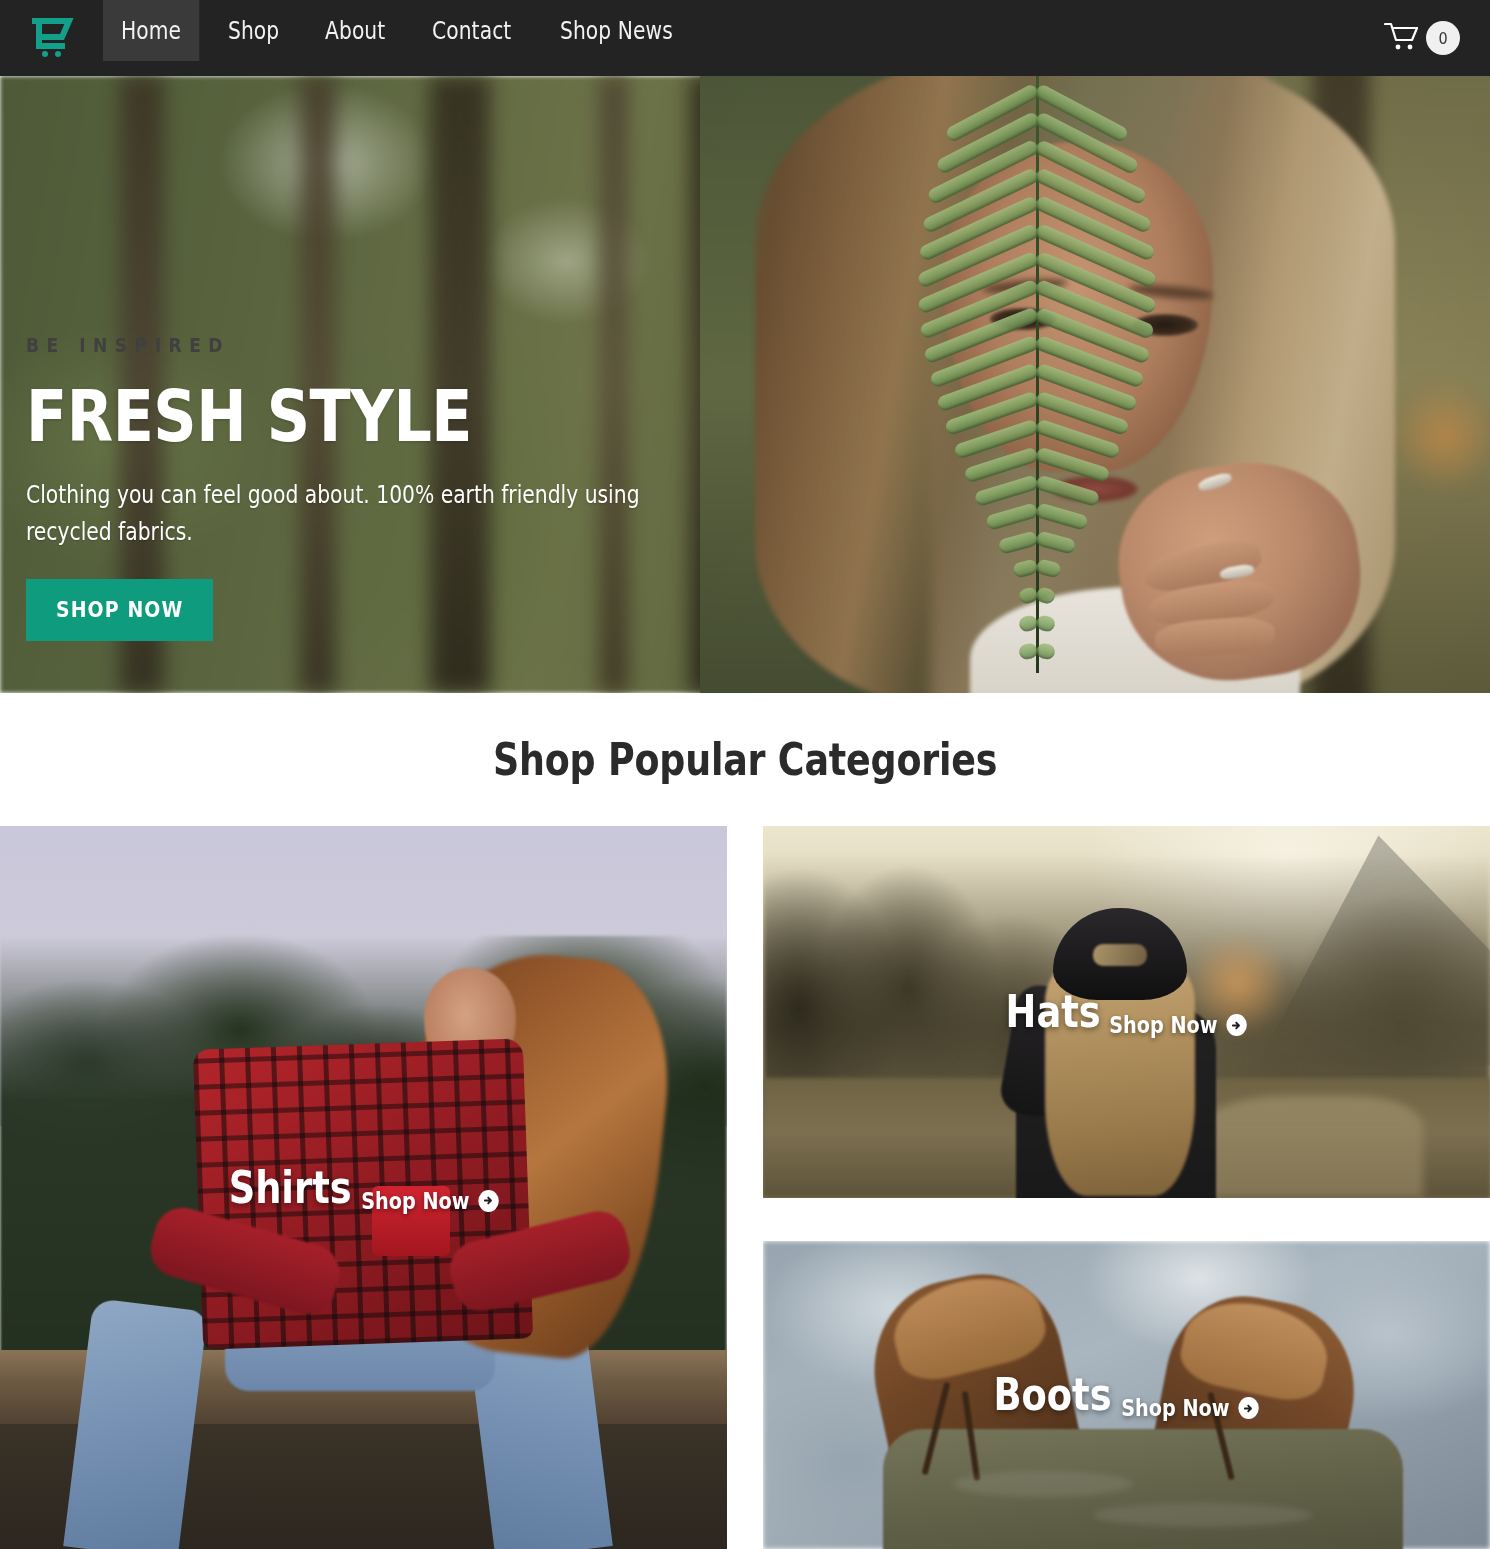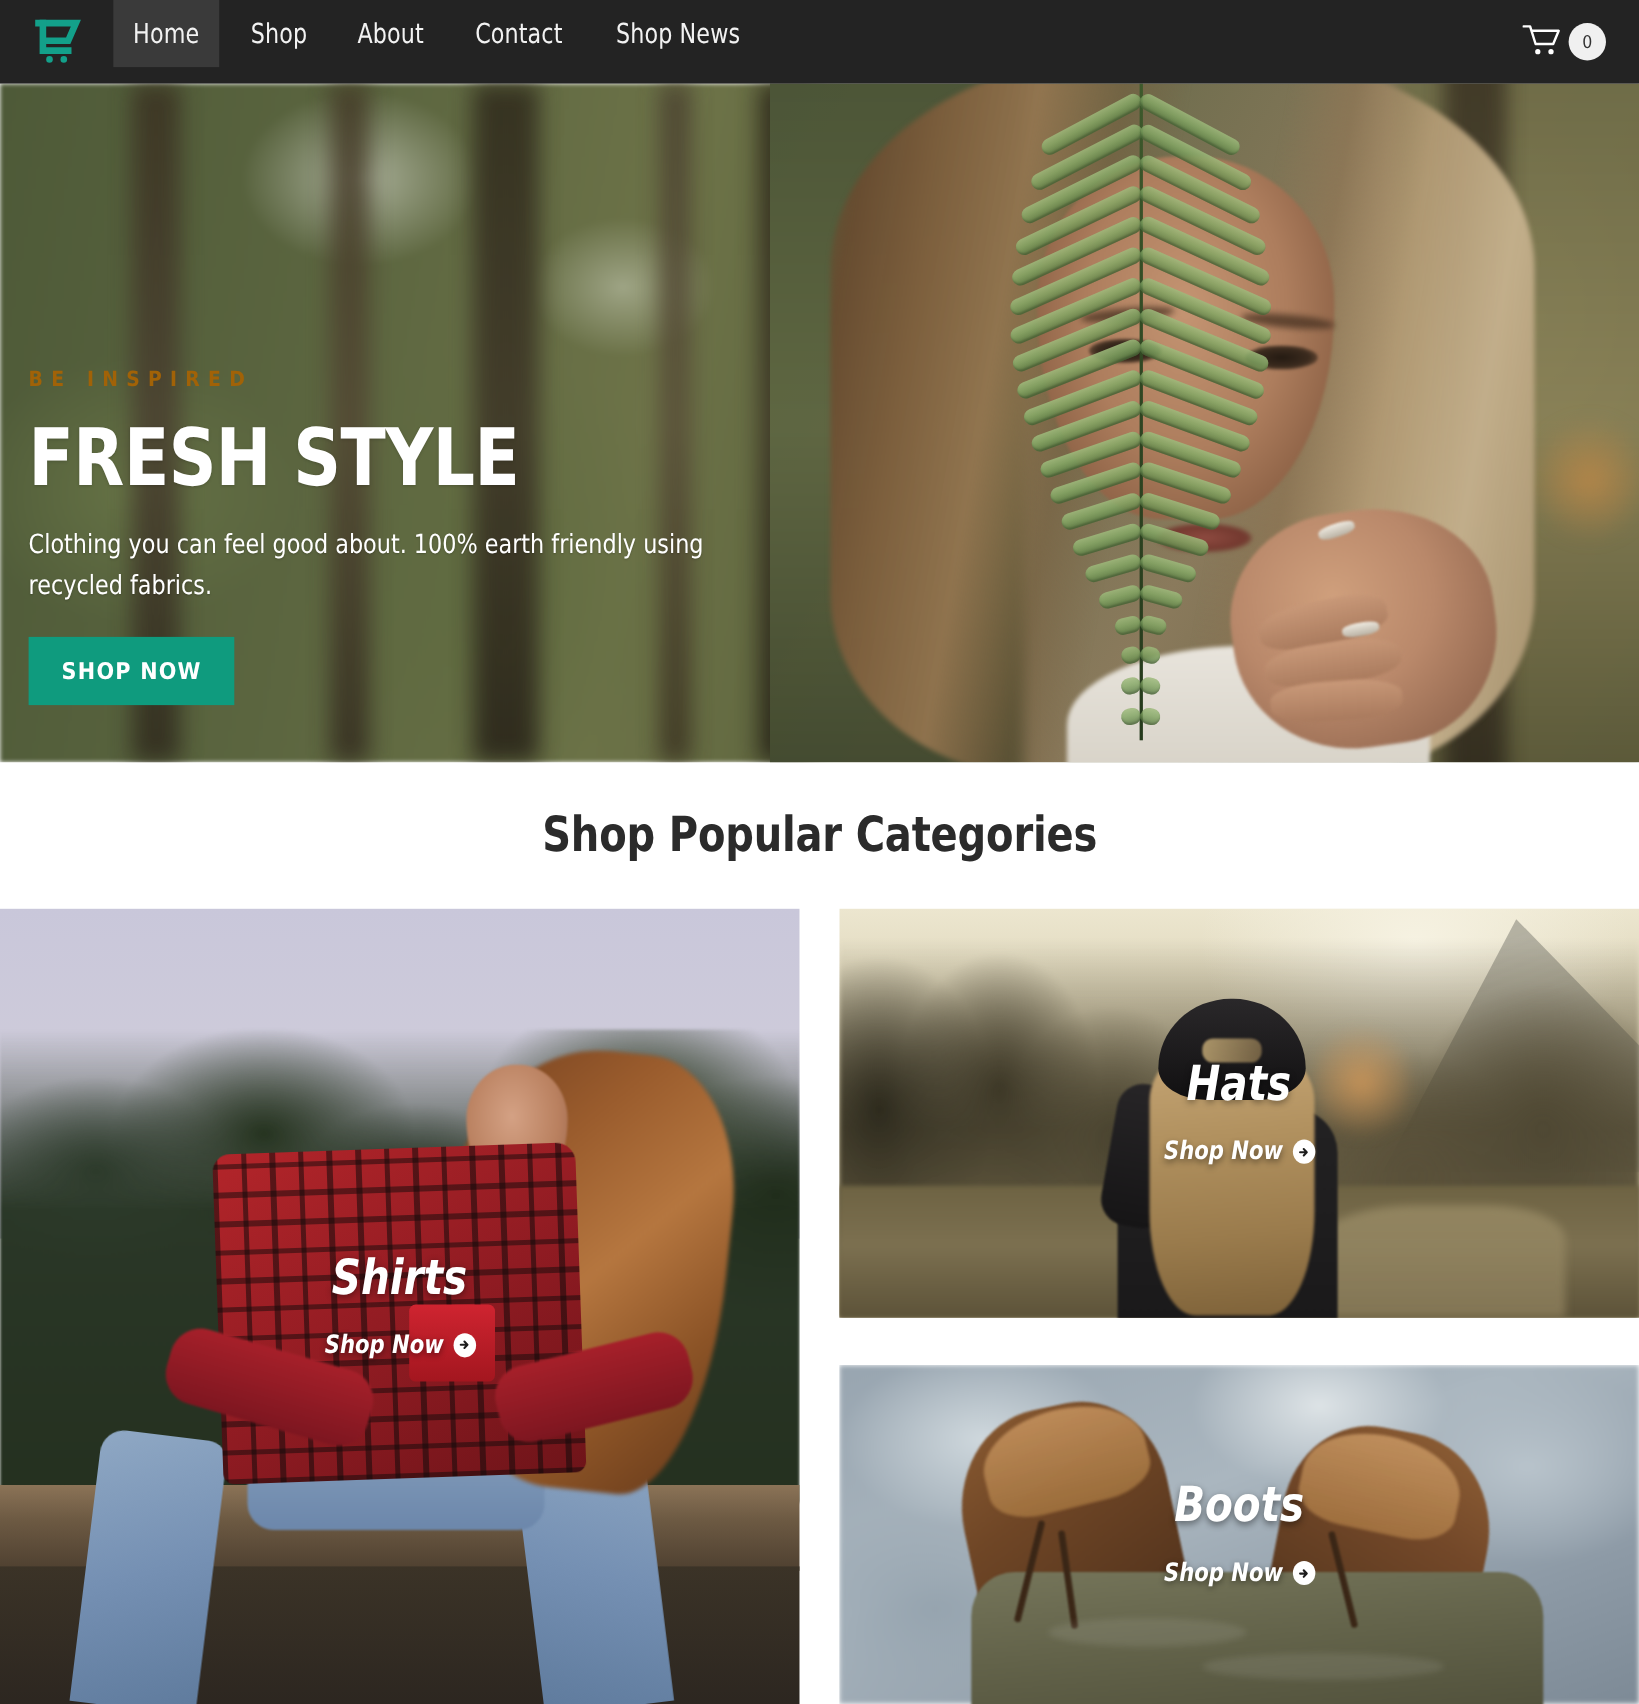--- a/index.html
+++ b/index.html
@@ -185,21 +185,21 @@
     background:linear-gradient(180deg,#9fbc7d 0%,#84a765 45%,#5d7f46 100%);
     box-shadow:inset 0 -2px 2px rgba(40,60,30,.45);}
   .pinna.l{right:50%;transform-origin:right center;}
   .pinna.r{left:50%;transform-origin:left center;}
 
   
   .hero-copy{
     position:absolute;left:26px;top:258px;width:660px;z-index:5;
   }
   .eyebrow{
-    color:#a16207;
+    color:#404040;
     font-size:19px;
     font-weight:bold;
     letter-spacing:7.5px;
     font-family:"DejaVu Sans Condensed","Liberation Sans",sans-serif;
     margin-bottom:24px;
   }
   .hero-title{
     color:#ffffff;
     font-size:72px;
     line-height:1;
@@ -268,24 +268,23 @@
   .card-shirts{ left:0;   top:0;   width:727px; height:723px; }
   .card-hats  { left:763px;top:0;   width:727px; height:372px; }
   .card-boots { left:763px;top:415px;width:727px;height:308px; }
 
   .card-img{ position:absolute; inset:0; }
 
   .card-overlay{
     position:absolute;
     inset:0;
     display:flex;
-    flex-direction:column;
+    flex-direction:row;
     align-items:center;
     justify-content:center;
-    font-style:italic;
   }
   .card-title{
     color:#ffffff;
     font-weight:bold;
     font-family:"DejaVu Sans Condensed","Liberation Sans",sans-serif;
     text-shadow:0 2px 7px rgba(0,0,0,.45);
     transform:scaleX(.93);
     line-height:1;
   }
   .card-shirts .card-title{ font-size:44px; }

